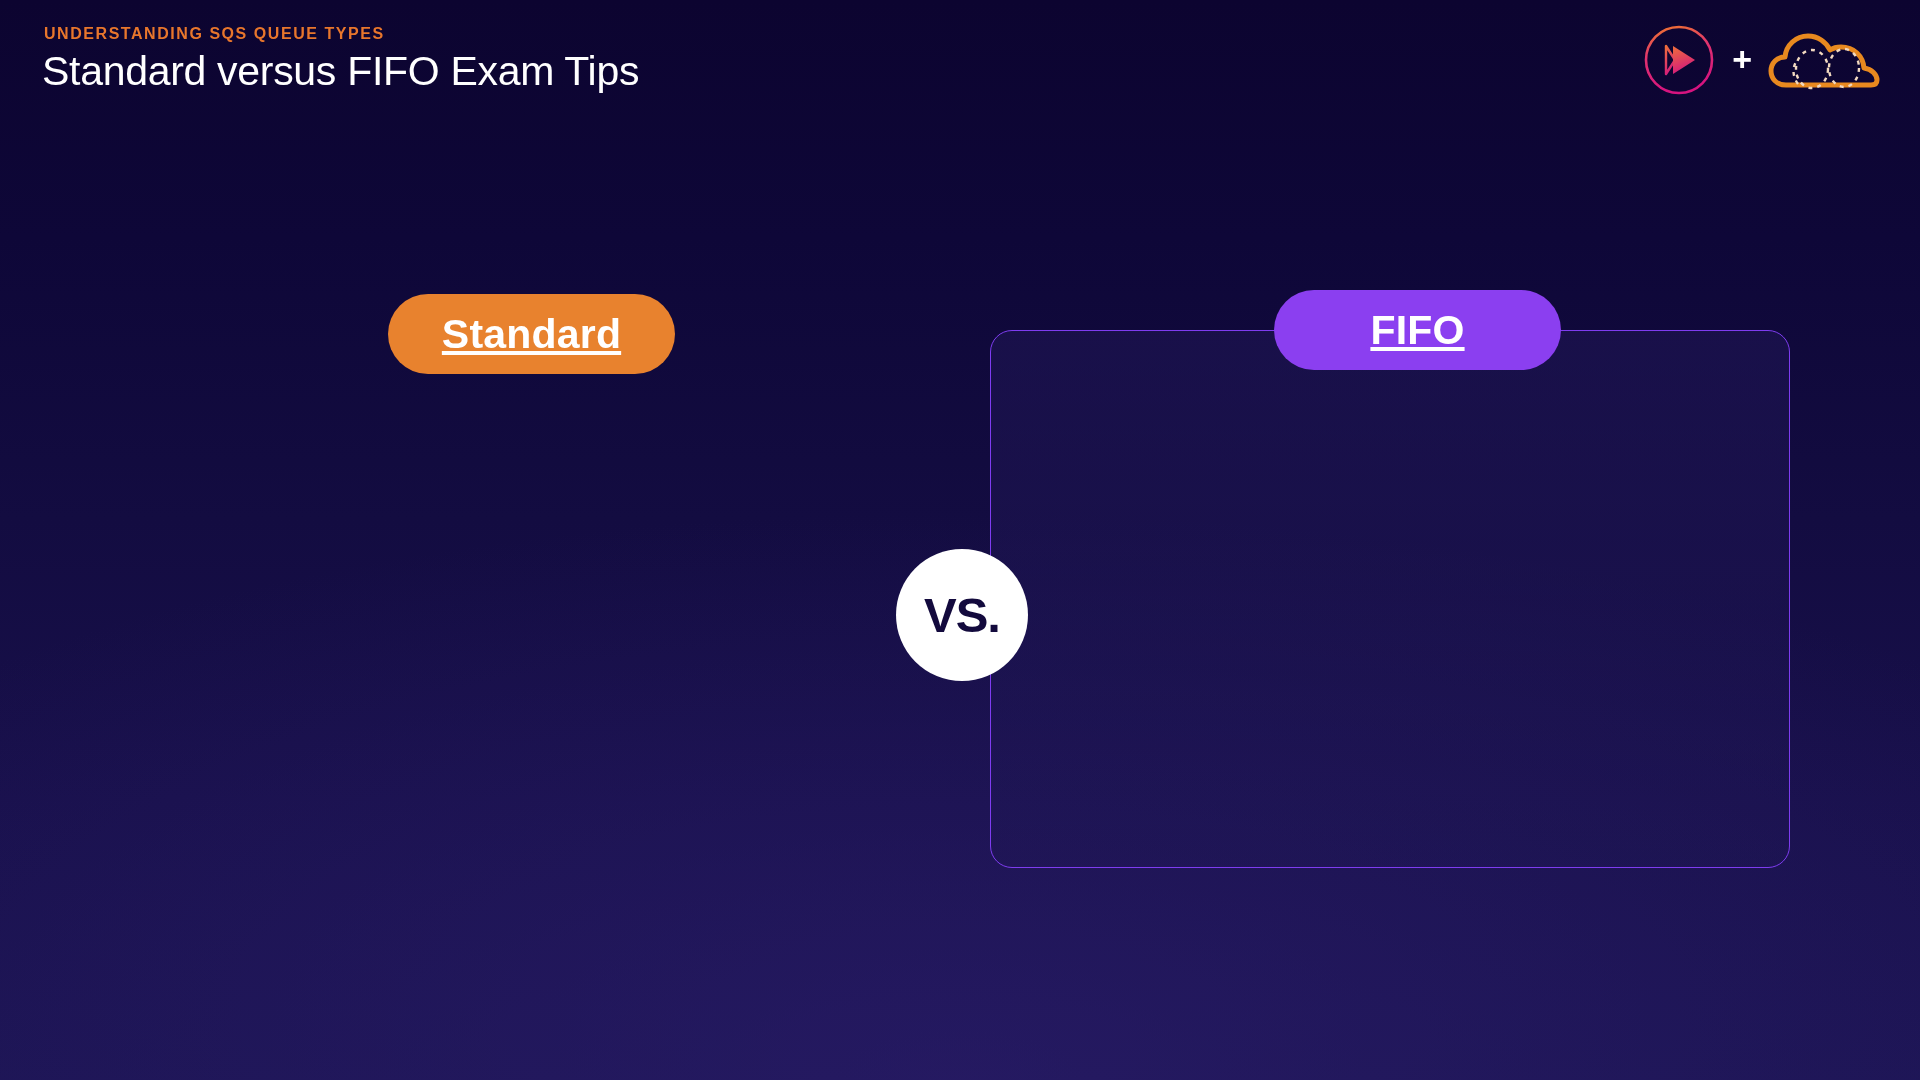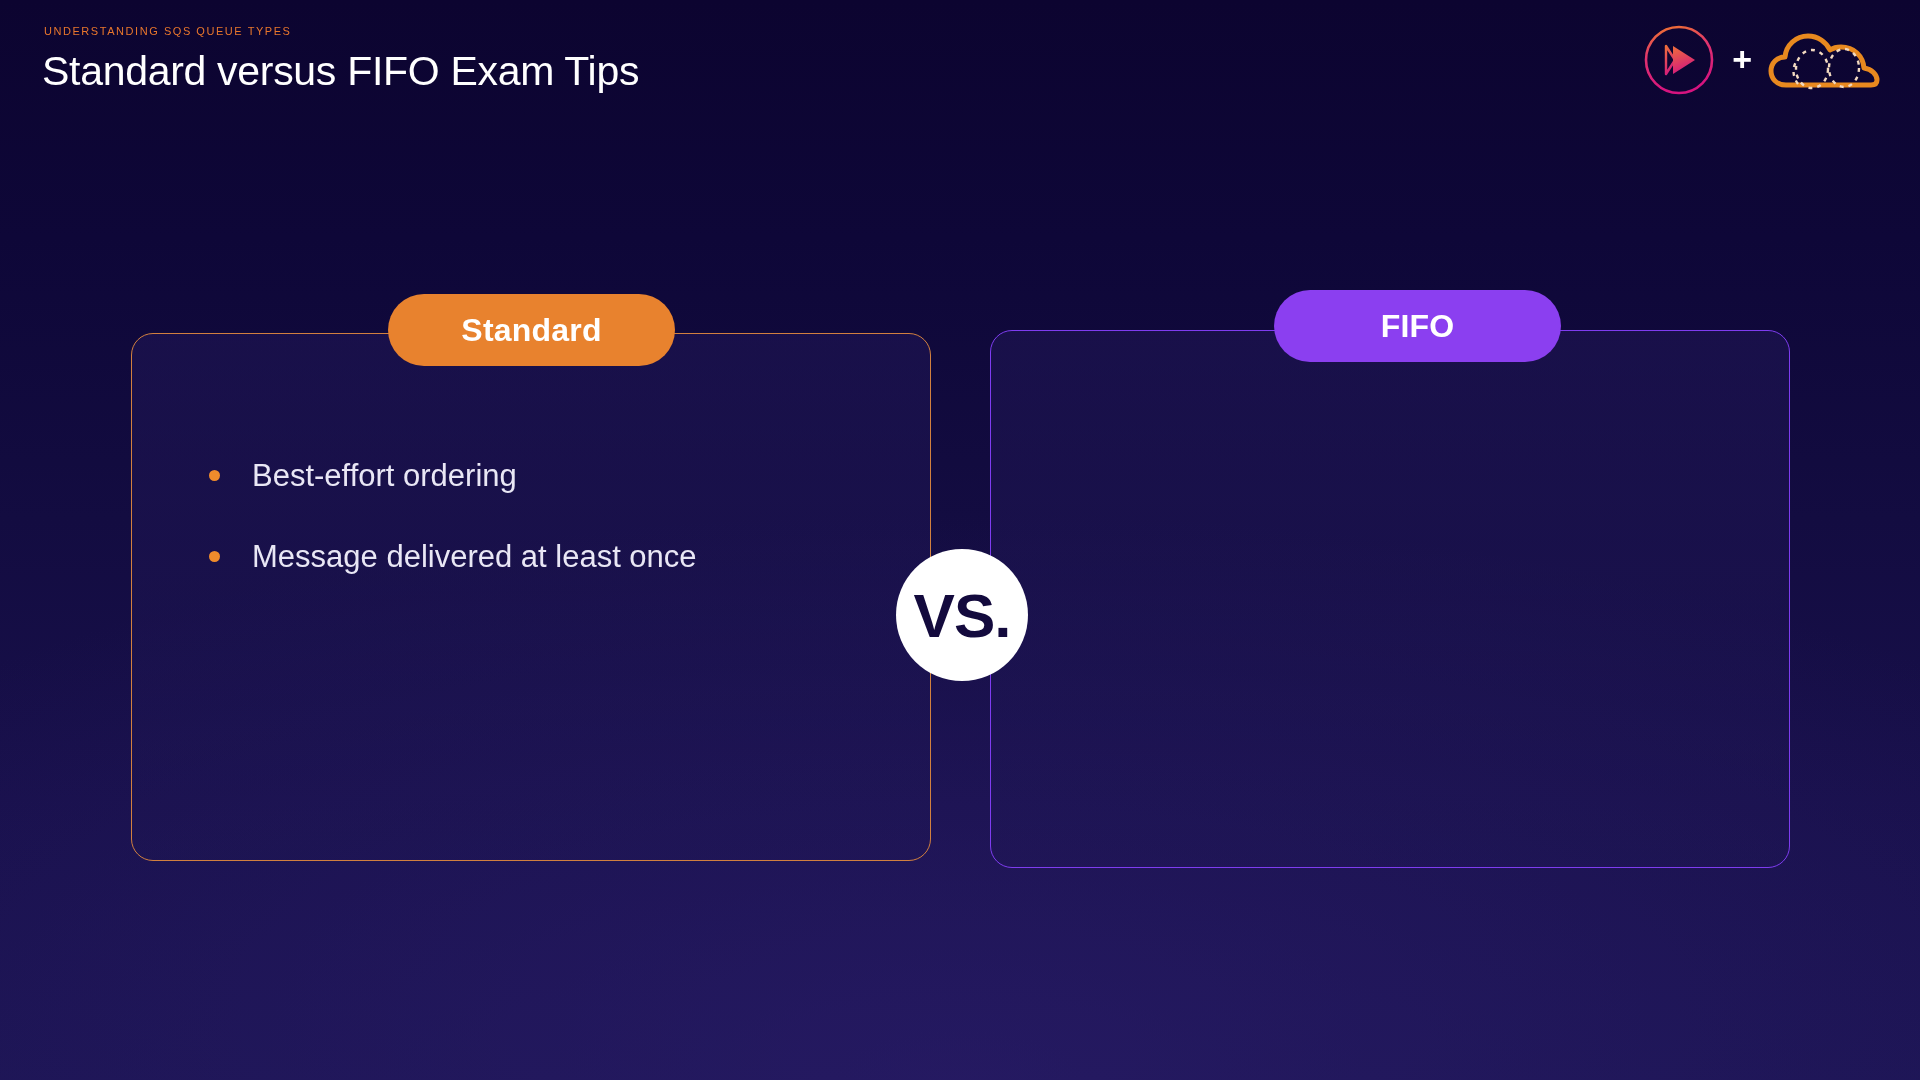--- a/index.html
+++ b/index.html
@@ -14,21 +14,21 @@
       linear-gradient(180deg, #0c0430 0%, #0e0738 22%, #130c41 48%, #18104b 74%, #1b1452 100%);
     position:relative;
   }
 
   
   .header {
     position:absolute; left:0; top:0; width:1920px; height:120px;
   }
   .eyebrow {
     position:absolute; left:44px; top:25px;
-    font-size:11px; font-weight:normal;
+    font-size:16px; font-weight:bold;
     letter-spacing:1.55px;
     color:#e8762c;
     text-transform:uppercase;
     white-space:nowrap;
   }
   .title {
     position:absolute; left:42px; top:48px;
     font-size:41px; font-weight:normal;
     letter-spacing:-0.3px;
     color:#ffffff;
@@ -61,27 +61,28 @@
     background:linear-gradient(180deg, rgba(32,22,86,0.55) 0%, rgba(30,22,84,0.25) 100%);
   }
   .card-fifo {
     left:990px; top:330px; width:800px; height:538px;
     border-color:#7e3cf0;
     background:linear-gradient(180deg, rgba(32,22,86,0.55) 0%, rgba(30,22,84,0.25) 100%);
   }
 
   .pill {
     position:absolute;
-    height:72px;
+    height:80px;
     border-radius:42px;
     display:flex; align-items:center; justify-content:center;
     color:#ffffff;
-    font-size:32px; font-weight:bold;
+    font-size:41px; font-weight:bold;
     letter-spacing:0.2px;
     white-space:nowrap;
+    text-decoration:underline;
   }
   .pill-standard {
     left:388px; top:294px; width:287px;
     background:#e8822e;
   }
   .pill-fifo {
     left:1274px; top:290px; width:287px;
     background:#8b3ff0;
   }
 
@@ -106,21 +107,21 @@
   }
 
   .vs-badge {
     position:absolute;
     left:896px; top:549px;
     width:132px; height:132px;
     border-radius:50%;
     background:#ffffff;
     display:flex; align-items:center; justify-content:center;
     color:#130a3d;
-    font-size:62px; font-weight:bold;
+    font-size:49px; font-weight:bold;
     letter-spacing:-1px;
   }
 </style>
 </head>
 <body>
 
 <div class="header">
   <div class="eyebrow">UNDERSTANDING SQS QUEUE TYPES</div>
   <div class="title">Standard versus FIFO Exam Tips</div>
 
@@ -154,32 +155,20 @@
         <ellipse cx="44" cy="41" rx="16" ry="19" fill="none" stroke="#f2d9c0" stroke-width="2.4" stroke-dasharray="4 5"></ellipse>
         <ellipse cx="76" cy="40" rx="15" ry="19" fill="none" stroke="#f2d9c0" stroke-width="2.4" stroke-dasharray="4 5"></ellipse>
         <path d="M30 56 C24 48 24 38 30 31" fill="none" stroke="#f2d9c0" stroke-width="2.4" stroke-dasharray="4 5"></path>
       </svg>
     </span>
   </div>
 </div>
 
 <div class="stage">
 
-  <div class="card card-standard">
-    <ul class="bullets" style="left:65px; top:122px;">
-      <li>
-        <span class="dot"></span>
-        <span>Best-effort ordering</span>
-      </li>
-      <li>
-        <span class="dot"></span>
-        <span>Message delivered at least once</span>
-      </li>
-    </ul>
-  </div>
 
   <div class="card card-fifo"></div>
 
   <div class="pill pill-standard">Standard</div>
 
   <div class="pill pill-fifo">FIFO</div>
 
   <div class="vs-badge">VS.</div>
 </div>
 

